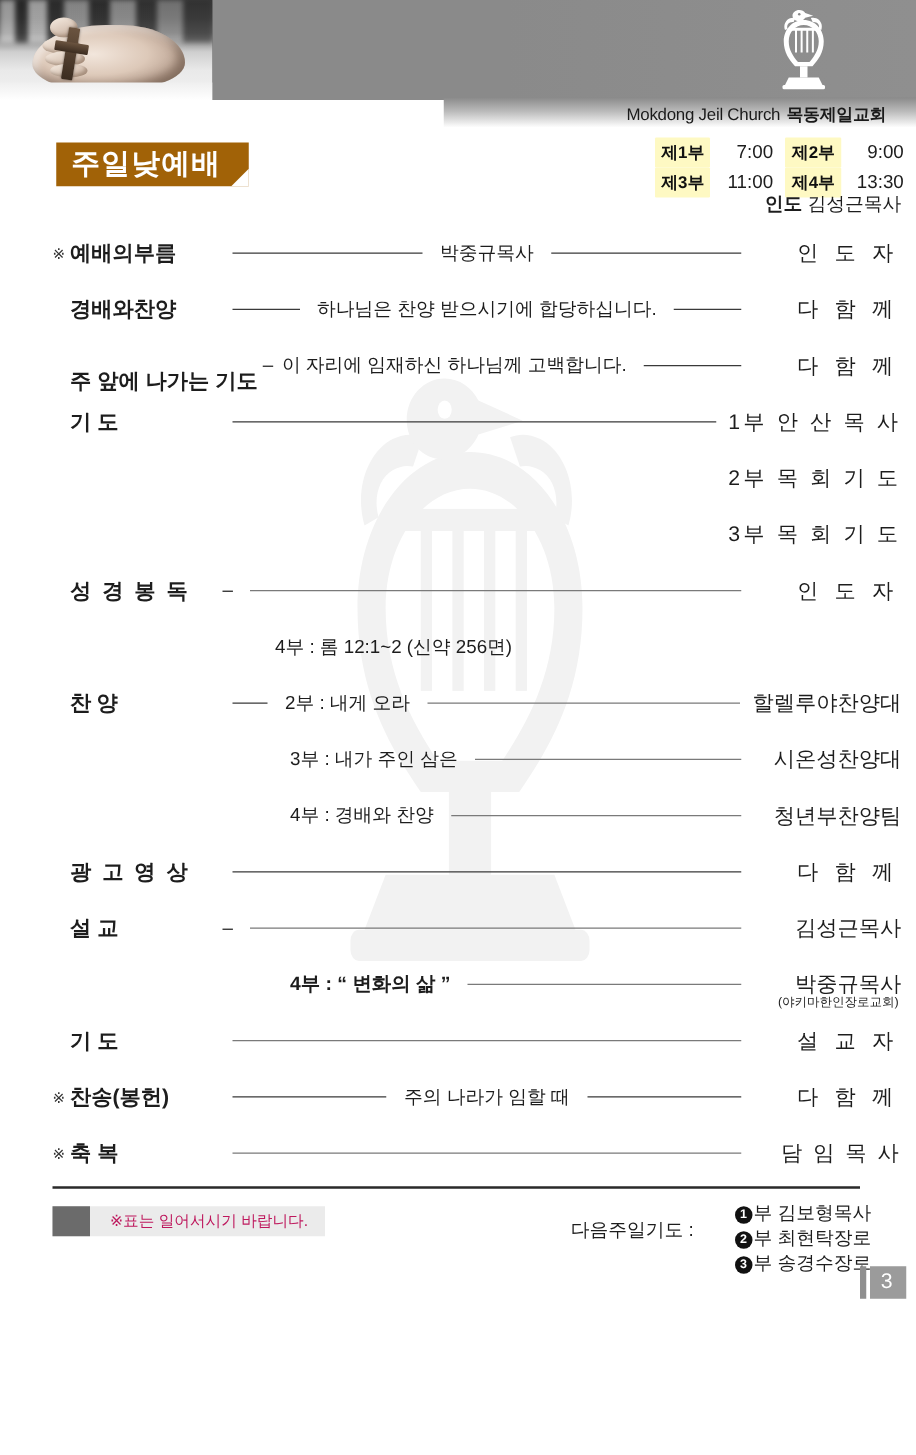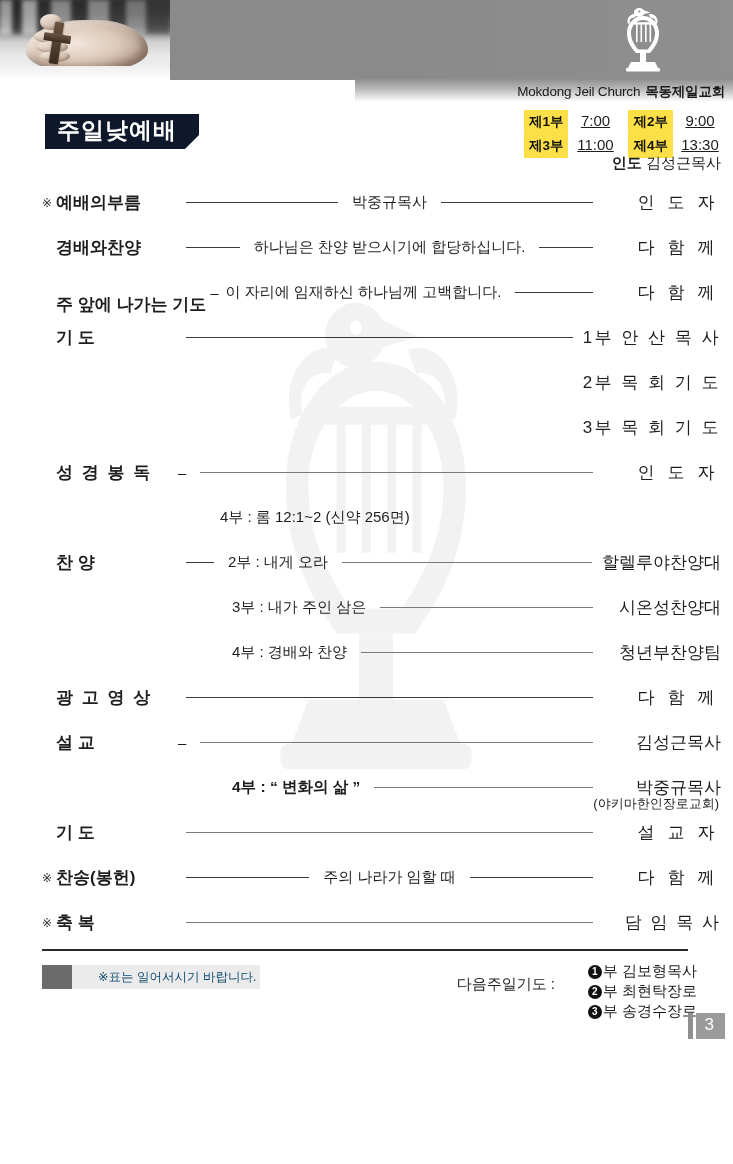--- a/index.html
+++ b/index.html
@@ -63,48 +63,48 @@
     box-shadow:0 0 2px rgba(0,0,0,.5);
   }
   .photo-cross:before{
     content:"";position:absolute;left:-9px;top:12px;width:27px;height:8px;
     background:linear-gradient(180deg,#6b5440,#3b2c20);border-radius:1px;
   }
 
   .logo-lyre{position:absolute;right:58px;top:6px;width:64px;height:68px;}
 
   .church-name{
-    position:absolute;right:8px;top:83px;
+    position:absolute;right:24px;top:83px;
     font-size:13.5px;letter-spacing:-.2px;color:#1a1a1a;white-space:nowrap;
   }
   .church-name .en{font-weight:400;}
   .church-name .kr{font-weight:700;margin-left:5px;}
 
   
   .title-row{position:relative;height:68px;}
   .title-badge{
     position:absolute;left:45px;top:8px;
-    background:#0f172a;color:#ffffff;
+    background:#a16207;color:#ffffff;
     font-size:23px;font-weight:700;letter-spacing:1px;
     padding:3px 22px 5px 12px;line-height:1.18;
   }
   .title-badge .notch{
     position:absolute;right:0;bottom:0;width:0;height:0;
     border-left:14px solid transparent;border-bottom:14px solid #ffffff;
   }
   .times{
     position:absolute;right:10px;top:4px;text-align:right;
     font-size:15px;line-height:22px;white-space:nowrap;
   }
   .chip{
-    display:inline-block;background:#fde047;color:#111;
+    display:inline-block;background:#fef9c3;color:#111;
     font-weight:700;font-size:13.5px;padding:1px 5px;margin-right:4px;
     border-radius:1px;
   }
-  .tval{display:inline-block;min-width:46px;text-align:center;margin-right:10px;text-decoration:underline;}
+  .tval{display:inline-block;min-width:46px;text-align:right;margin-right:10px;}
   .tval.last{margin-right:0;}
   .leader{
     position:absolute;right:12px;top:48px;font-size:15px;white-space:nowrap;
   }
   .leader b{font-weight:700;}
 
   
   .watermark{
     position:absolute;left:196px;top:288px;width:360px;height:500px;
     opacity:1;pointer-events:none;z-index:0;
@@ -132,38 +132,38 @@
     flex:0 0 auto;font-size:15px;padding:0 4px;
   }
   .mid.bold{font-weight:700;font-size:15.5px;}
   .right{
     flex:0 0 auto;text-align:right;font-size:17px;letter-spacing:0;
     min-width:118px;display:flex;justify-content:flex-end;
   }
   .right.spaced span{display:inline-block;width:30px;text-align:center;}
   .right.tight{display:block;}
   .subnote{
-    position:absolute;right:14px;font-size:13px;color:#222;
+    position:absolute;right:14px;font-size:10px;color:#222;
   }
   .cont-pad{flex:0 0 174px;}
   .cont-pad.p2{flex:0 0 186px;}
 
   
   .footer{position:relative;margin-top:4px;}
   .hr{
     height:0;border-top:2px solid #2a2a2a;margin:0 45px 0 42px;
   }
   .footer-inner{position:relative;height:96px;}
   .note-box{
     position:absolute;left:42px;top:14px;
     background:#ebebeb;display:flex;align-items:center;
     padding:0;height:24px;width:218px;
   }
   .note-sq{width:30px;height:24px;background:#6b6b6b;flex:0 0 30px;}
-  .note-txt{font-size:12.5px;padding-left:26px;color:#0c4a6e;}
+  .note-txt{font-size:12.5px;padding-left:16px;color:#be185d;}
   .next-prayer{
     position:absolute;right:36px;top:10px;text-align:left;
     font-size:15px;line-height:20px;white-space:nowrap;
   }
   .np-head{position:absolute;right:178px;top:24px;font-size:15px;white-space:nowrap;}
   .np-line{display:block;}
   .np-num{
     display:inline-block;width:14px;height:14px;border-radius:50%;
     background:#111;color:#fff;font-size:10px;line-height:14px;
     text-align:center;margin-right:1px;vertical-align:1px;font-weight:700;
@@ -334,21 +334,21 @@
   </div>
 
   <div class="row">
     <span class="cont-pad"></span>
     <span class="mid">4부 : 롬 12:1~2 (신약 256면)</span>
     <span class="dashline" style="border-top:none;"></span>
   </div>
 
   <div class="row">
     <span class="mark"></span>
-    <span class="label wide" style="flex:0 0 120px;letter-spacing:0;">찬        양</span>
+    <span class="label wide" style="flex:0 0 120px;letter-spacing:0;font-family:Liberation Serif, serif;">찬        양</span>
     <span class="dashline" style="max-width:28px;flex:0 0 28px;"></span>
     <span class="mid">2부 : 내게 오라</span>
     <span class="dashline thin"></span>
     <span class="right tight">할렐루야찬양대</span>
   </div>
 
   <div class="row">
     <span class="cont-pad p2"></span>
     <span class="mid">3부 : 내가 주인 삼은</span>
     <span class="dashline thin"></span>

